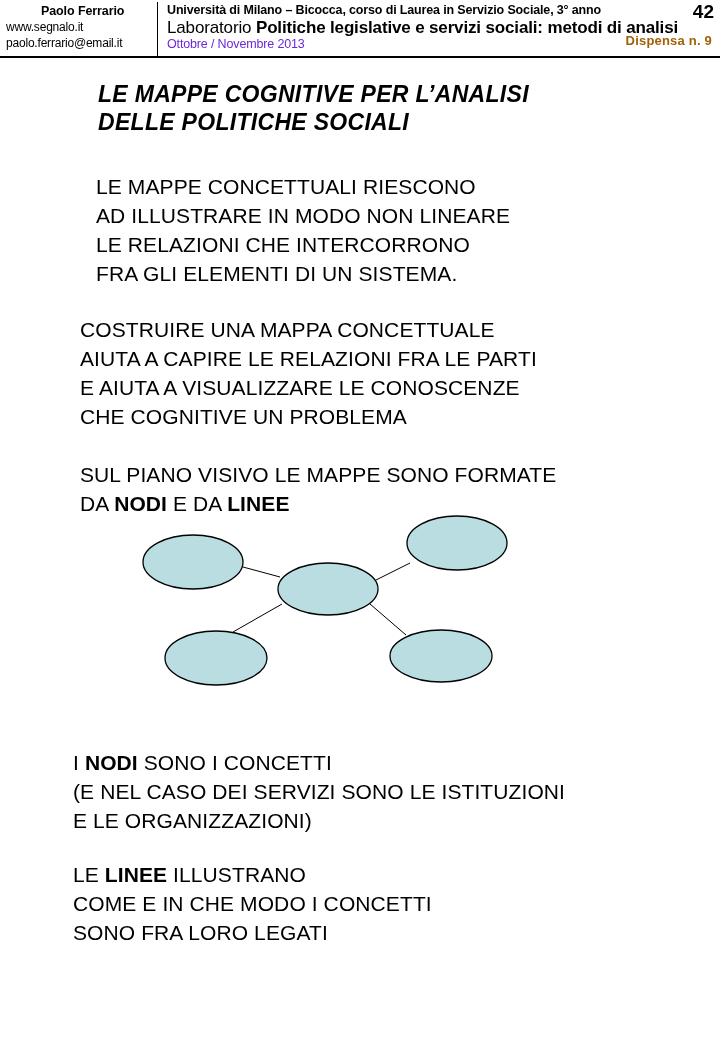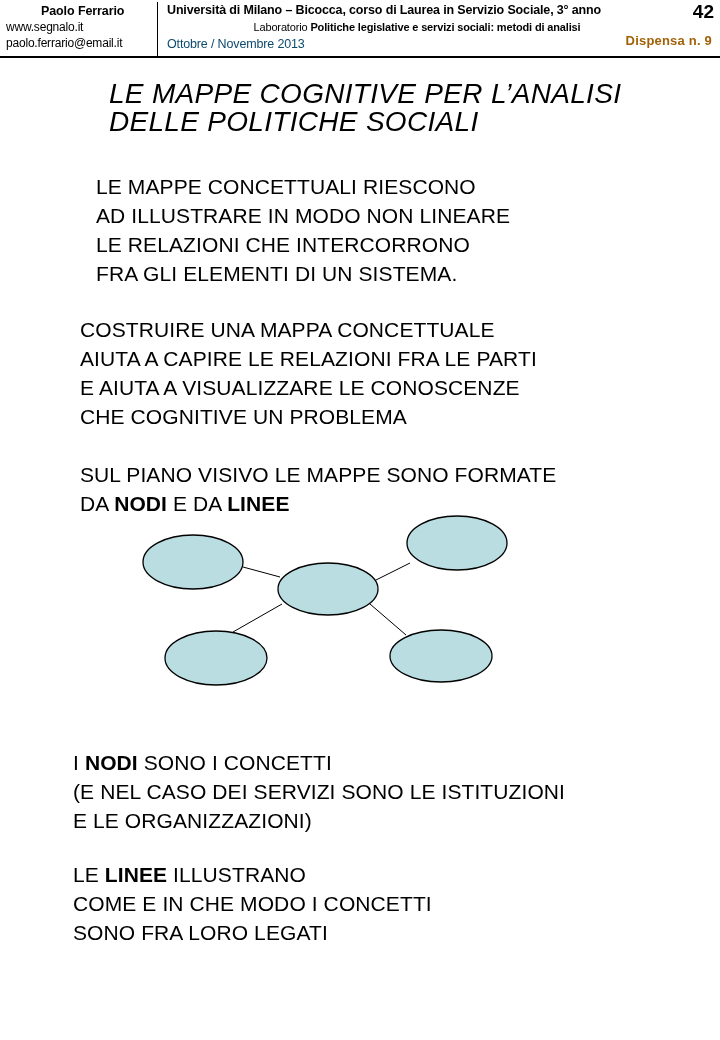--- a/index.html
+++ b/index.html
@@ -63,32 +63,32 @@
     width: 500px;
   }
   .course-line {
     font-size: 12.5px;
     font-weight: bold;
     line-height: 17px;
     letter-spacing: -0.15px;
     white-space: nowrap;
   }
   .lab-line {
-    font-size: 11px;
+    font-size: 17px;
     line-height: 17px;
     letter-spacing: -0.15px;
     white-space: nowrap;
     text-align: center;
   }
   .lab-line b { font-weight: bold; }
   .date-line {
     font-size: 12.5px;
     line-height: 16px;
     letter-spacing: -0.15px;
-    color: #0c4a6e;
+    color: #6d28d9;
     white-space: nowrap;
   }
 
   .page-number {
     position: absolute;
     right: 6px;
     top: 1px;
     font-size: 19px;
     font-weight: bold;
     line-height: 22px;
@@ -103,26 +103,25 @@
     letter-spacing: 0.2px;
     white-space: nowrap;
   }
 
   
   .slide-title {
     position: absolute;
     left: 98px;
     top: 80px;
     width: 560px;
-    font-size: 28px;
-    font-weight: normal;
+    font-size: 23px;
+    font-weight: bold;
     font-style: italic;
     line-height: 28px;
     letter-spacing: 0.3px;
-    margin-left: 11px;
   }
   .slide-title div { white-space: nowrap; }
 
   
   .block {
     position: absolute;
     font-size: 21px;
     line-height: 29px;
     letter-spacing: 0.1px;
     white-space: nowrap;

